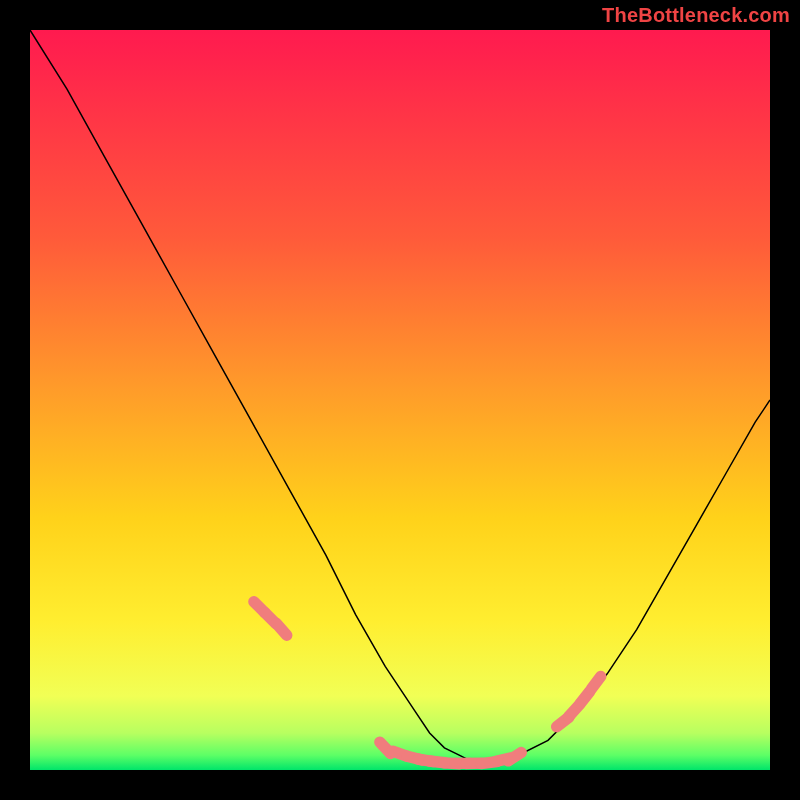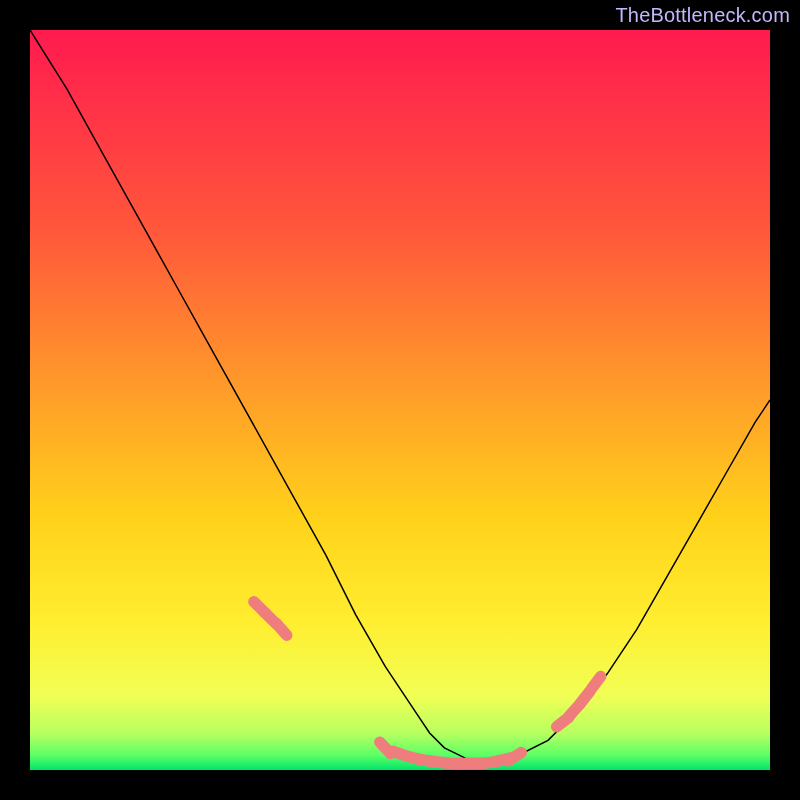--- a/index.html
+++ b/index.html
@@ -14,23 +14,23 @@
   .frame {
     position: relative;
     width: 800px;
     height: 800px;
     background: #000000;
   }
   .source-label {
     position: absolute;
     top: 4px;
     right: 10px;
-    color: #c4b5fd;
+    color: #ef4444;
     font-size: 20px;
-    font-weight: 400;
+    font-weight: 700;
     letter-spacing: 0.2px;
     user-select: none;
   }
   .plot-area {
     position: absolute;
     left: 30px;
     top: 30px;
     width: 740px;
     height: 740px;
     overflow: hidden;

